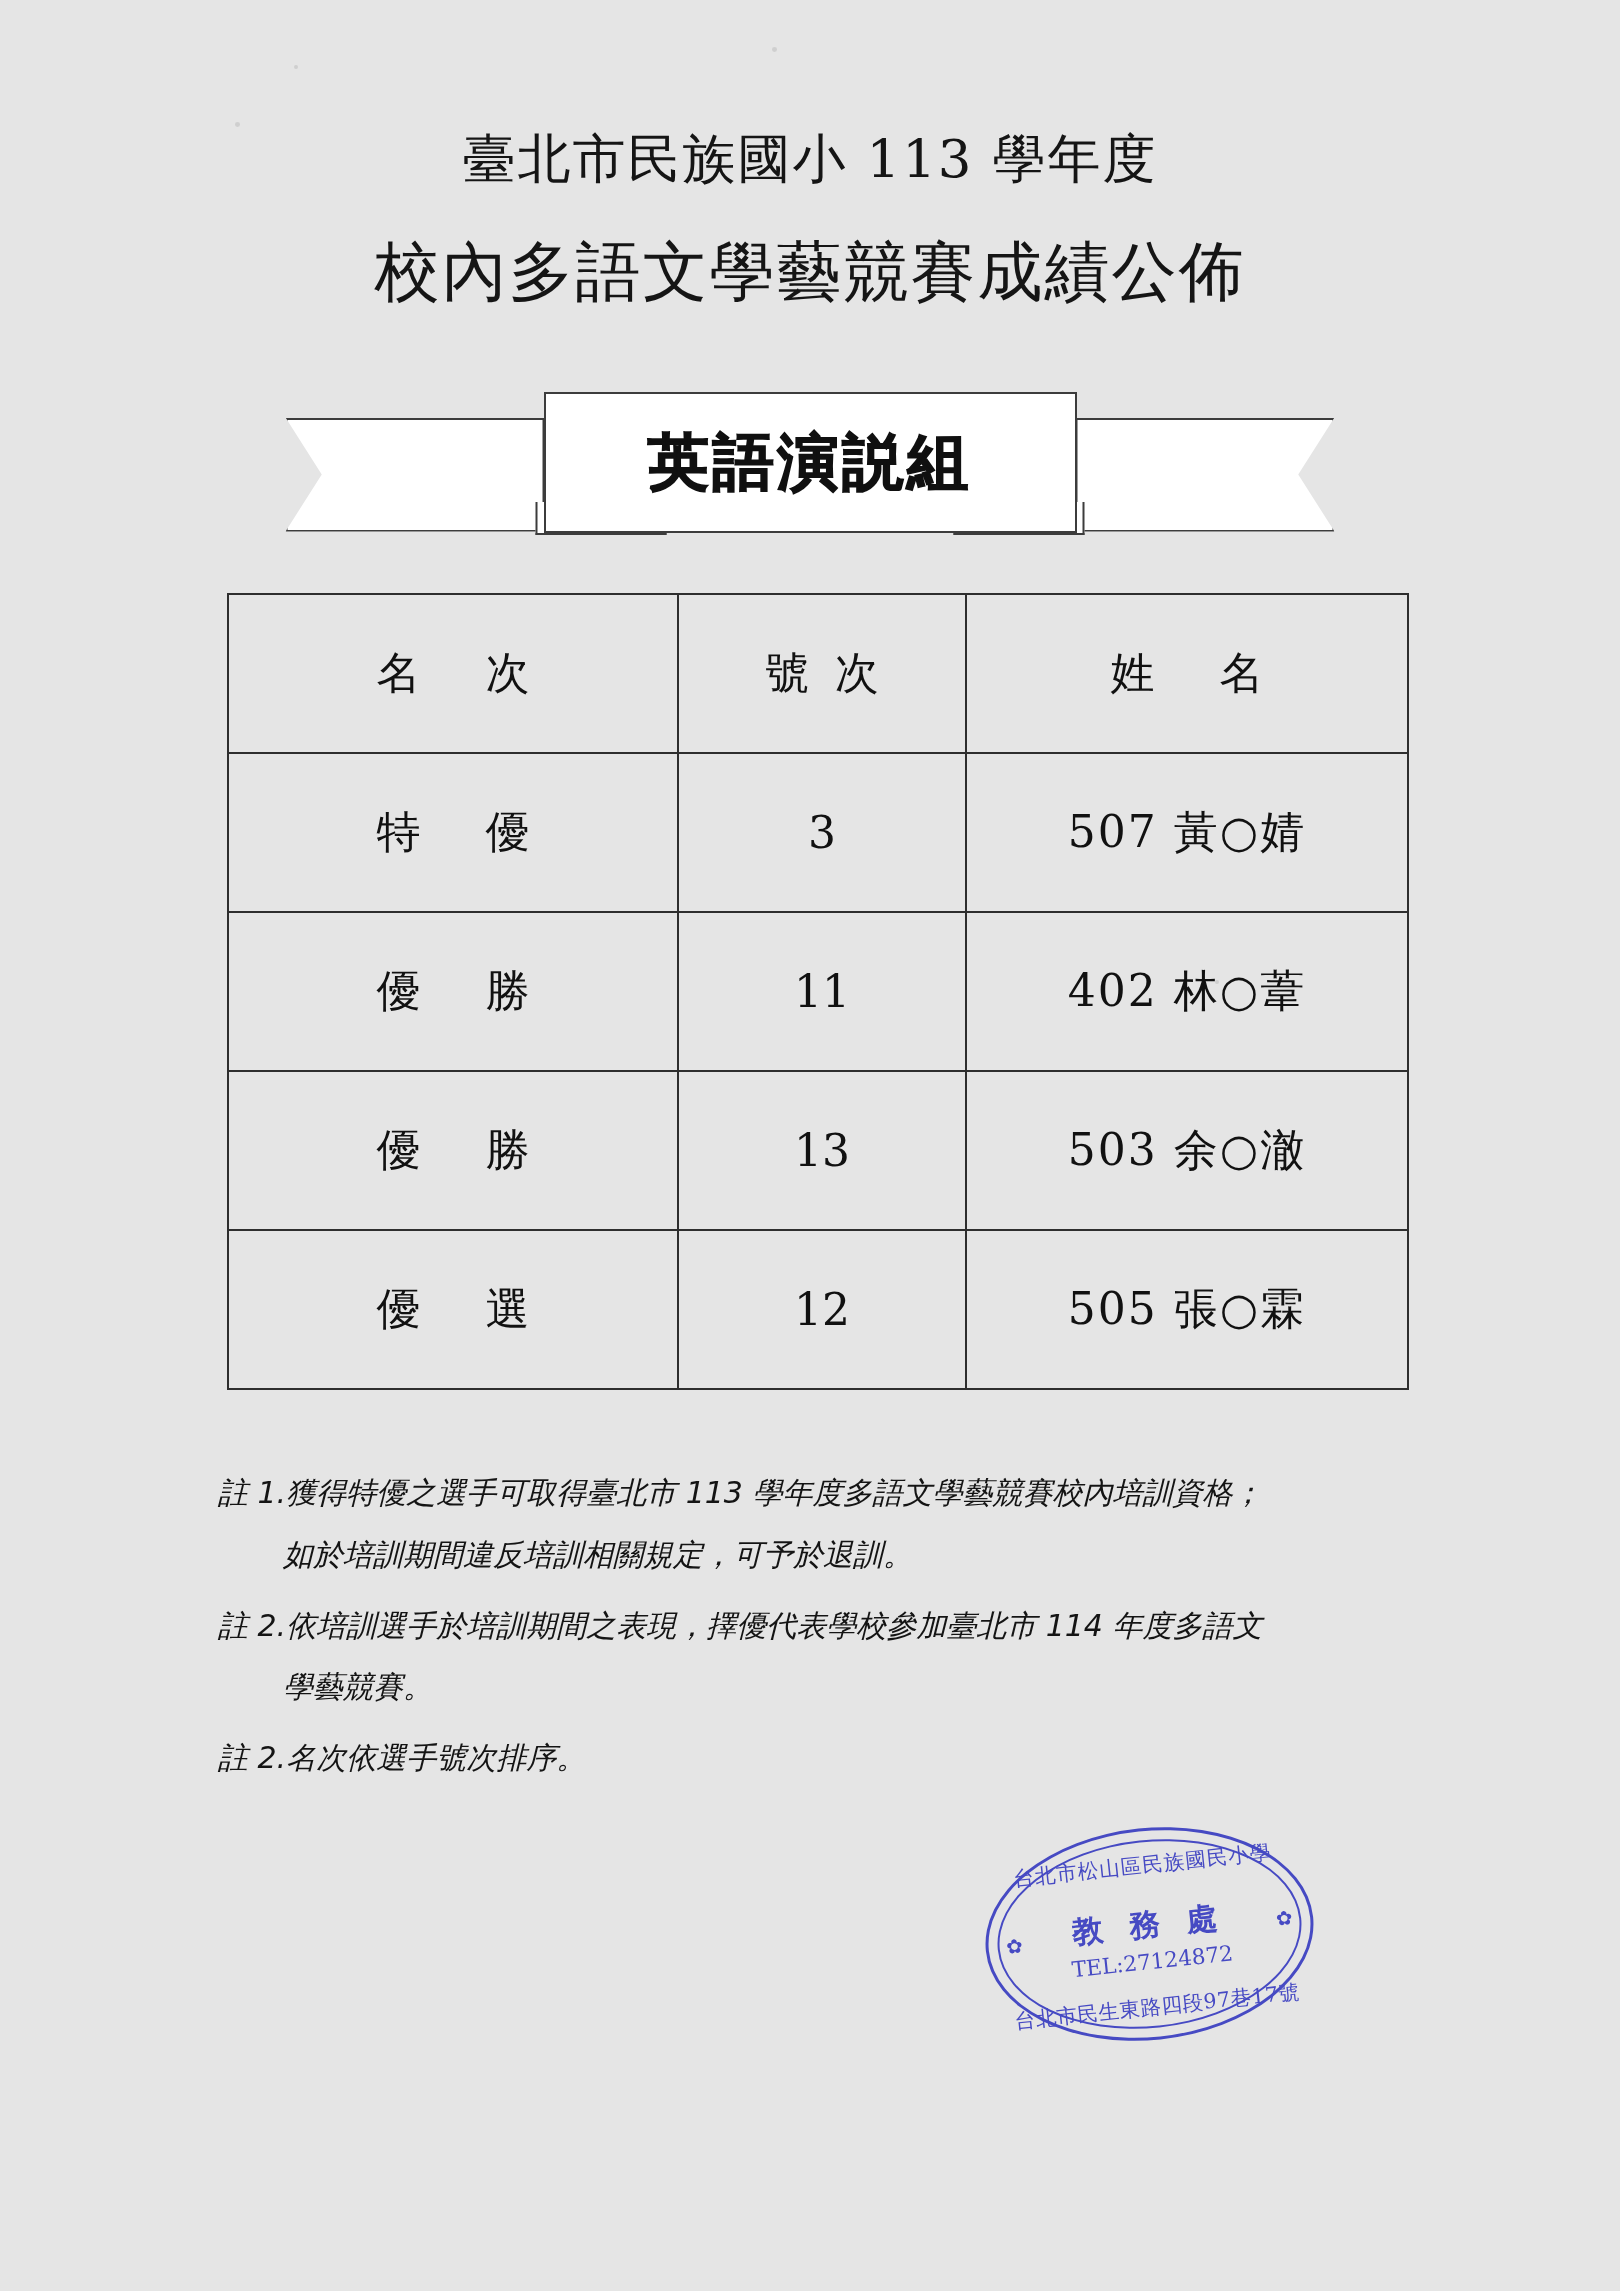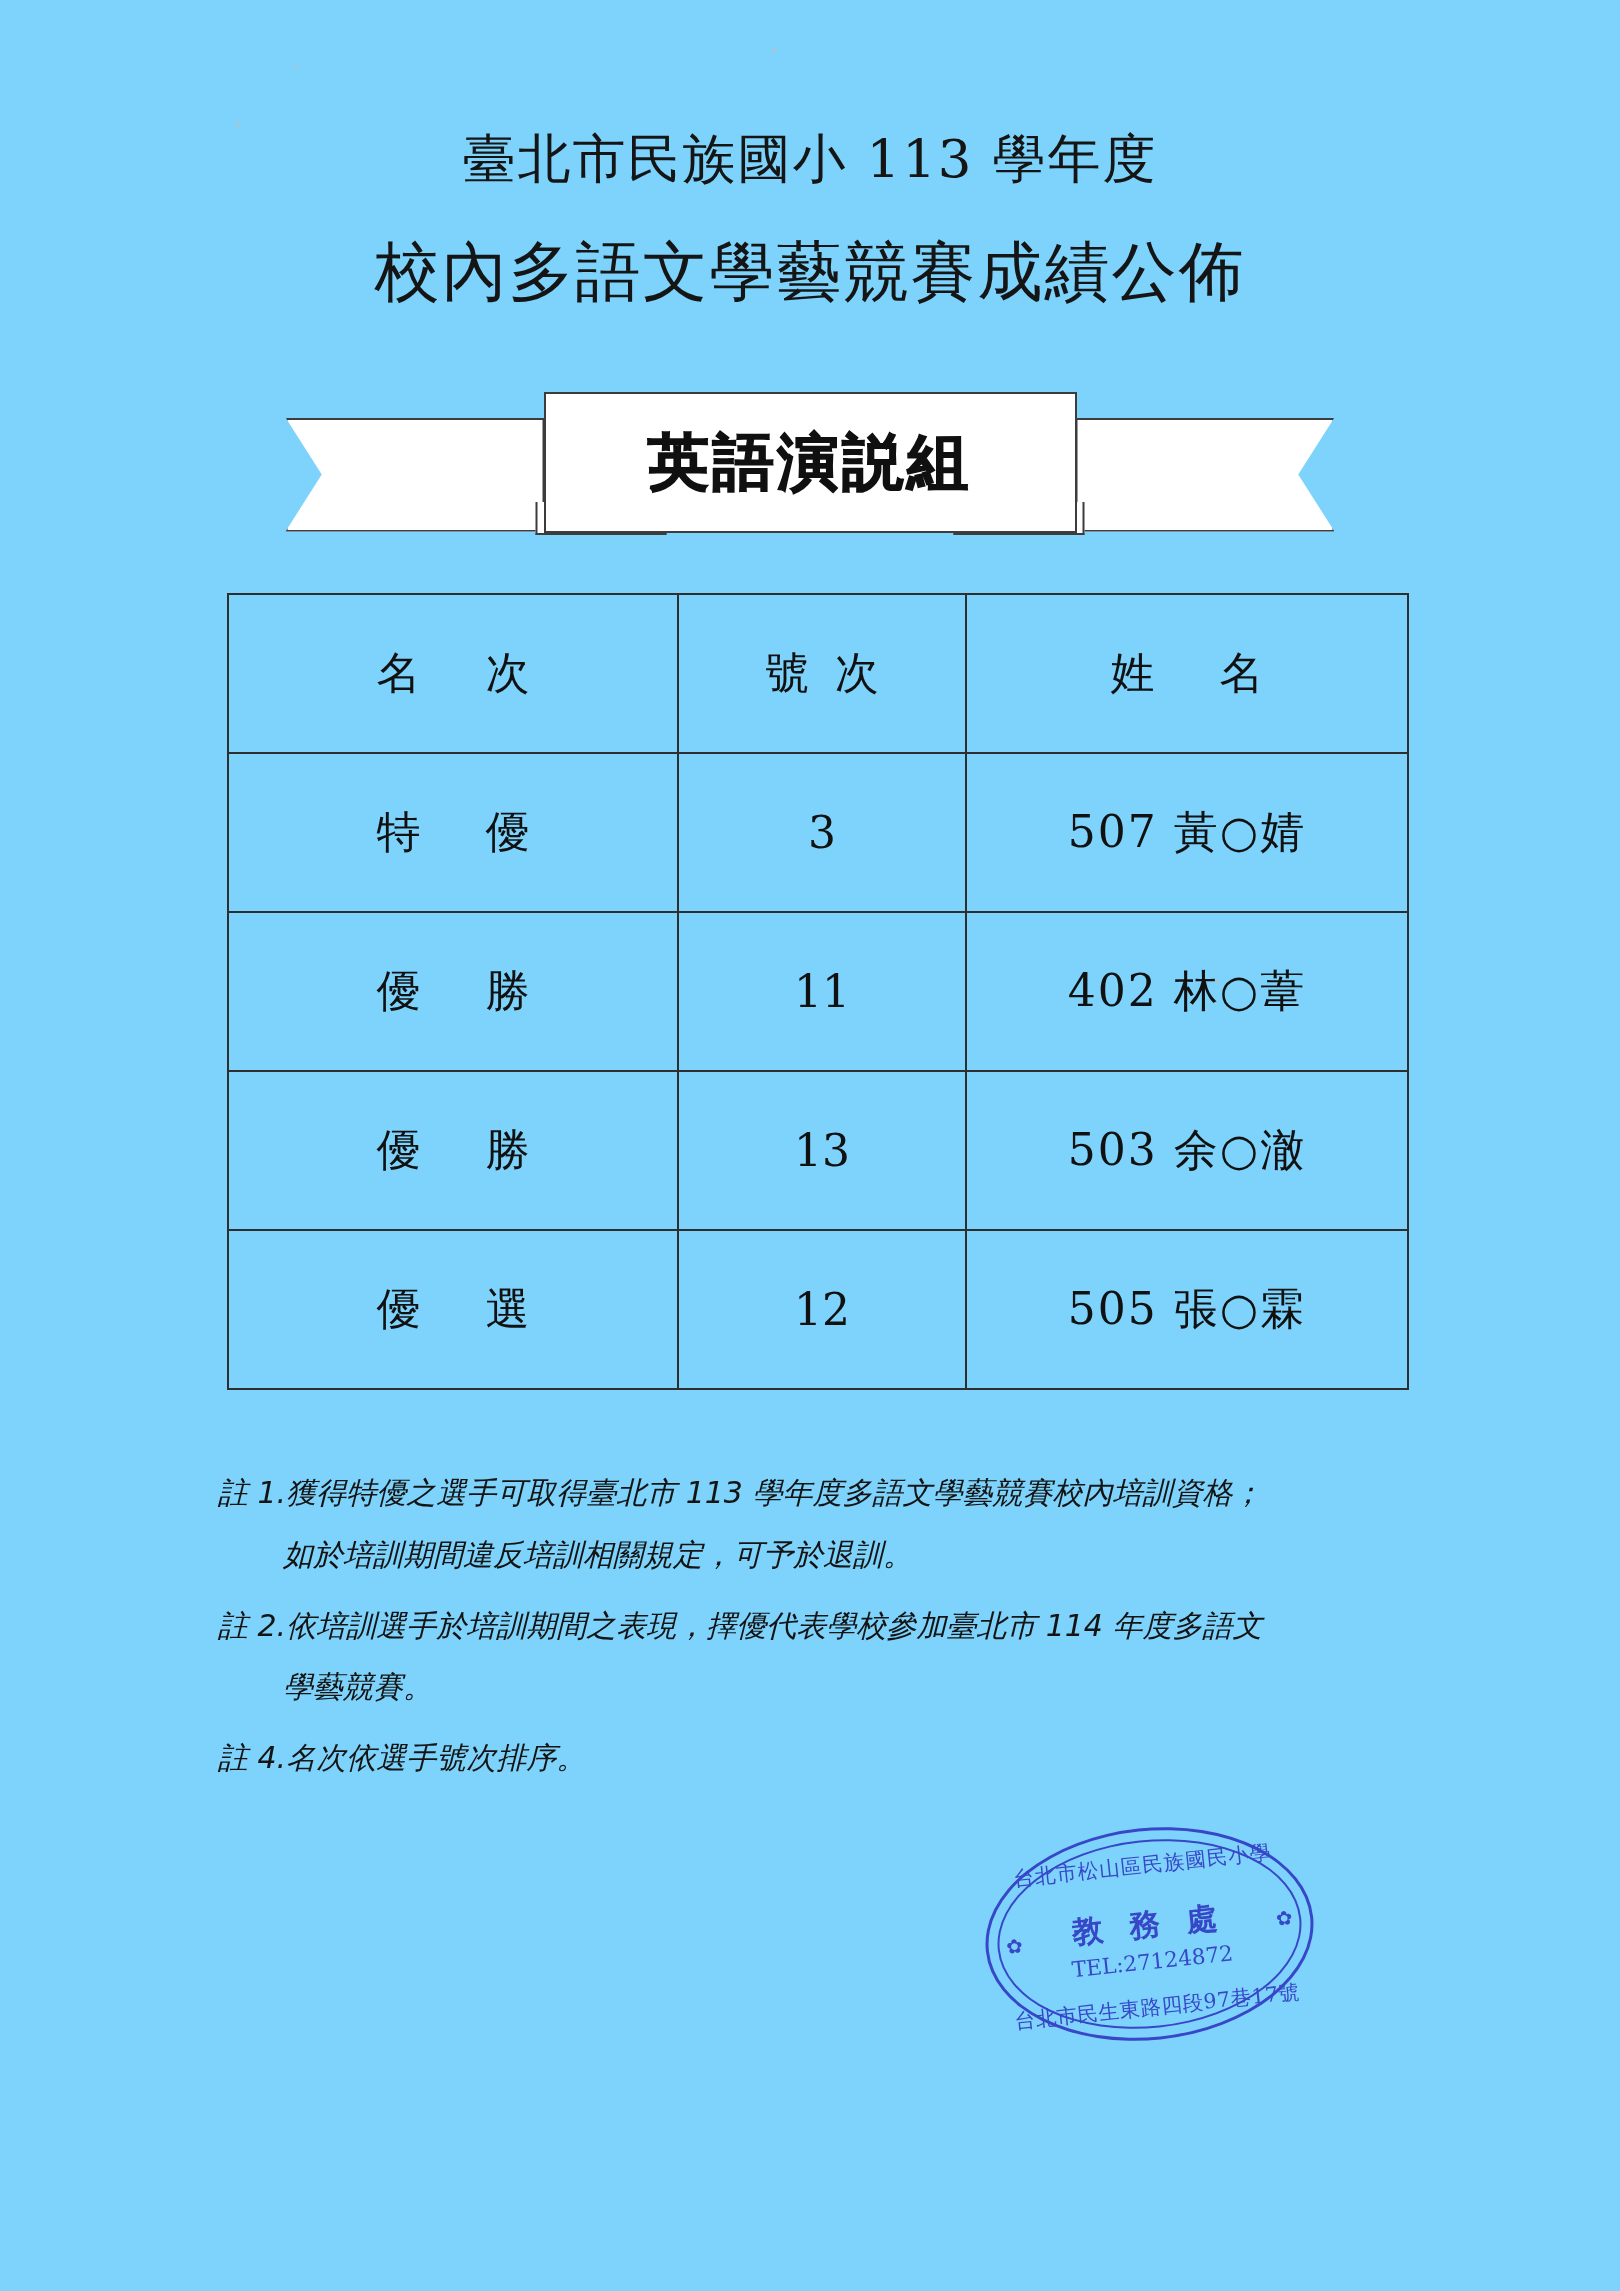--- a/index.html
+++ b/index.html
@@ -12,21 +12,21 @@
     height: 2292px;
     position: relative;
     font-family: "DejaVu Serif", "Liberation Serif", serif;
     color: #1a1a1a;
     overflow: hidden;
   }
 
   .page {
     position: absolute;
     inset: 0;
-    background: #7dd3fc;
+    background: #e5e5e5;
   }
 
   
   .title-block {
     position: absolute;
     top: 118px;
     left: 0;
     width: 100%;
     text-align: center;
   }
@@ -283,21 +283,21 @@
   <div class="notes">
     <div class="note">
       <span class="note-first">註 1.獲得特優之選手可取得臺北市 113 學年度多語文學藝競賽校內培訓資格；</span>
       <span class="note-cont">如於培訓期間違反培訓相關規定，可予於退訓。</span>
     </div>
     <div class="note" style="margin-top:35px;">
       <span class="note-first">註 2.依培訓選手於培訓期間之表現，擇優代表學校參加臺北市 114 年度多語文</span>
       <span class="note-cont">學藝競賽。</span>
     </div>
     <div class="note" style="margin-top:35px;">
-      <span class="note-first">註 4.名次依選手號次排序。</span>
+      <span class="note-first">註 2.名次依選手號次排序。</span>
     </div>
   </div>
 
   <div class="stamp">
     <div class="stamp-inner"></div>
     <div class="stamp-arc-top">台北市松山區民族國民小學</div>
     <div class="stamp-star left">✿</div>
     <div class="stamp-star right">✿</div>
     <div class="stamp-main">教 務 處</div>
     <div class="stamp-tel">TEL:27124872</div>

